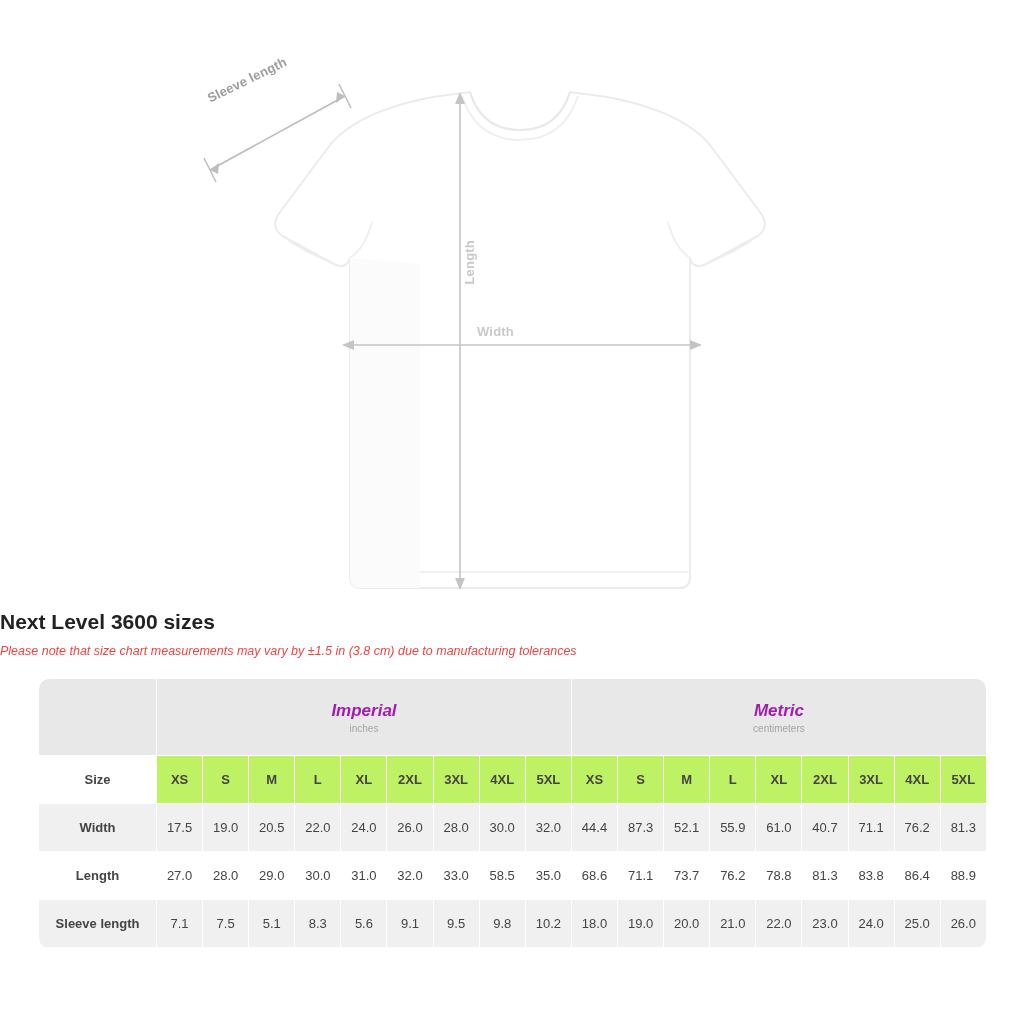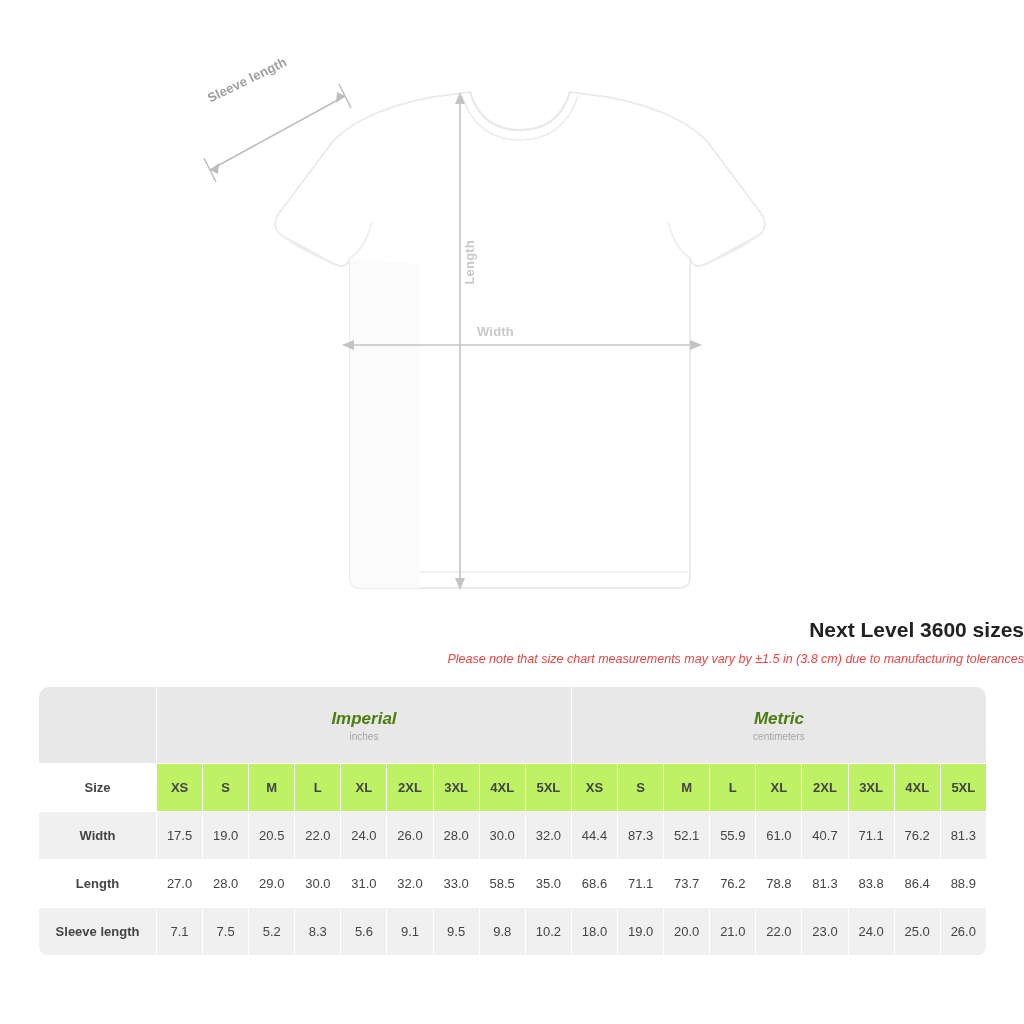--- a/index.html
+++ b/index.html
@@ -49,22 +49,22 @@
     writing-mode: vertical-rl;
     transform: rotate(180deg);
   }
   .dim-label.width {
     left: 477px;
     top: 324px;
   }
 
   
   .title-block {
-    text-align: right;
-    margin-top: 18px;
+    text-align: left;
+    margin-top: 10px;
   }
   .chart-title {
     font-size: 21px;
     font-weight: bold;
     color: #222222;
     margin: 0 0 10px 0;
   }
   .chart-note {
     font-size: 12.5px;
     font-style: italic;
@@ -92,21 +92,21 @@
     vertical-align: middle;
   }
   .sys-head {
     background: #e8e8e8;
     height: 76px !important;
   }
   .sys-name {
     font-size: 17px;
     font-style: italic;
     font-weight: bold;
-    color: #4d7c0f;
+    color: #a21caf;
     line-height: 1.35;
   }
   .sys-unit {
     font-size: 10px;
     color: #a5a5a5;
     font-style: normal;
     font-weight: normal;
   }
   .corner {
     background: #e8e8e8;
@@ -307,21 +307,21 @@
         <td>81.3</td>
         <td>83.8</td>
         <td>86.4</td>
         <td>88.9</td>
       </tr>
 
       <tr class="row-odd">
         <td class="row-label rounded-bl">Sleeve length</td>
         <td>7.1</td>
         <td>7.5</td>
-        <td>5.2</td>
+        <td>5.1</td>
         <td>8.3</td>
         <td>5.6</td>
         <td>9.1</td>
         <td>9.5</td>
         <td>9.8</td>
         <td>10.2</td>
         <td>18.0</td>
         <td>19.0</td>
         <td>20.0</td>
         <td>21.0</td>

